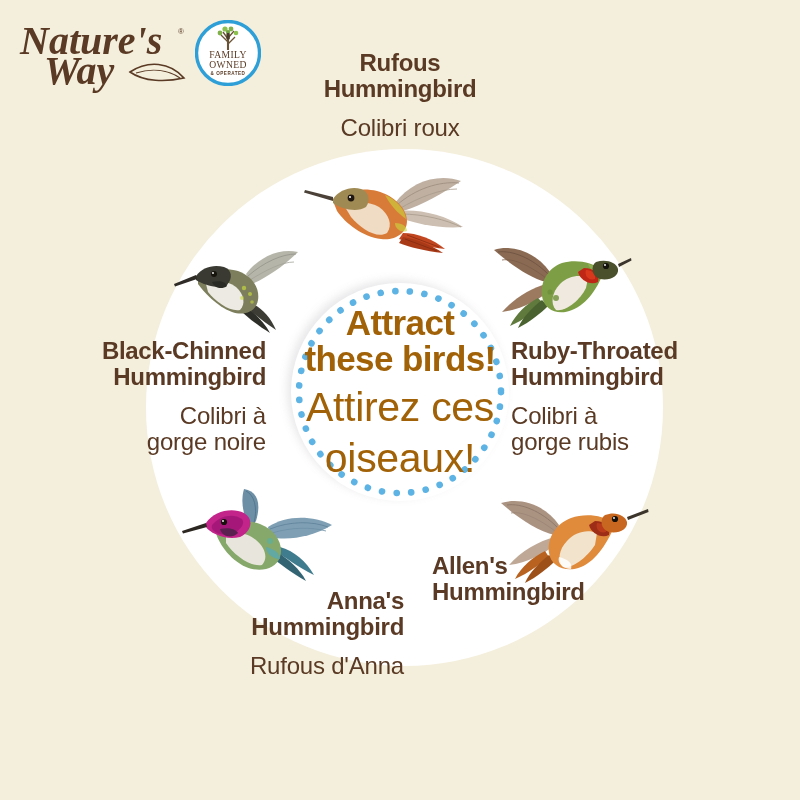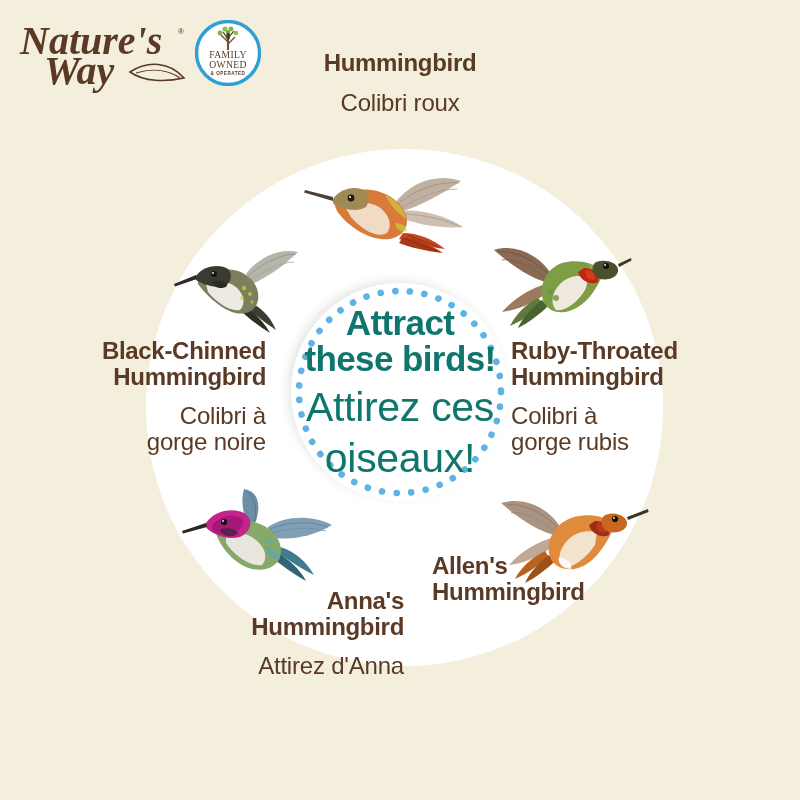--- a/index.html
+++ b/index.html
@@ -49,21 +49,21 @@
   }
   #center-medallion svg.dots{
     position:absolute; inset:0;
     width:100%; height:100%;
   }
   #center-text{
     position:absolute; inset:0;
     display:flex; flex-direction:column;
     align-items:center; justify-content:center;
     text-align:center;
-    color:#0f766e;
+    color:#a16207;
     line-height:1.0;
   }
   #center-text .en{
     font-size:35px; font-weight:bold;
     letter-spacing:-.6px;
     margin-bottom:2px;
   }
   #center-text .en .l2{ display:block; margin-top:1px; }
   #center-text .fr{
     font-size:41px; font-weight:400;
@@ -299,20 +299,21 @@
     </div>
     <div class="fr">
       <span>Attirez ces</span>
       <span class="l2">oiseaux!</span>
     </div>
   </div>
 </div>
 
 <div class="bird-label" id="label-rufous">
   <div class="common">
+    <span>Rufous</span>
     <span>Hummingbird</span>
   </div>
   <div class="french">
     <span>Colibri roux</span>
   </div>
 </div>
 
 <div class="bird-label" id="label-black-chinned">
   <div class="common">
     <span>Black-Chinned</span>
@@ -334,21 +335,21 @@
     <span>gorge rubis</span>
   </div>
 </div>
 
 <div class="bird-label" id="label-annas">
   <div class="common">
     <span>Anna's</span>
     <span>Hummingbird</span>
   </div>
   <div class="french">
-    <span>Attirez d'Anna</span>
+    <span>Rufous d'Anna</span>
   </div>
 </div>
 
 <div class="bird-label" id="label-allens">
   <div class="common">
     <span>Allen's</span>
     <span>Hummingbird</span>
   </div>
 </div>
 

